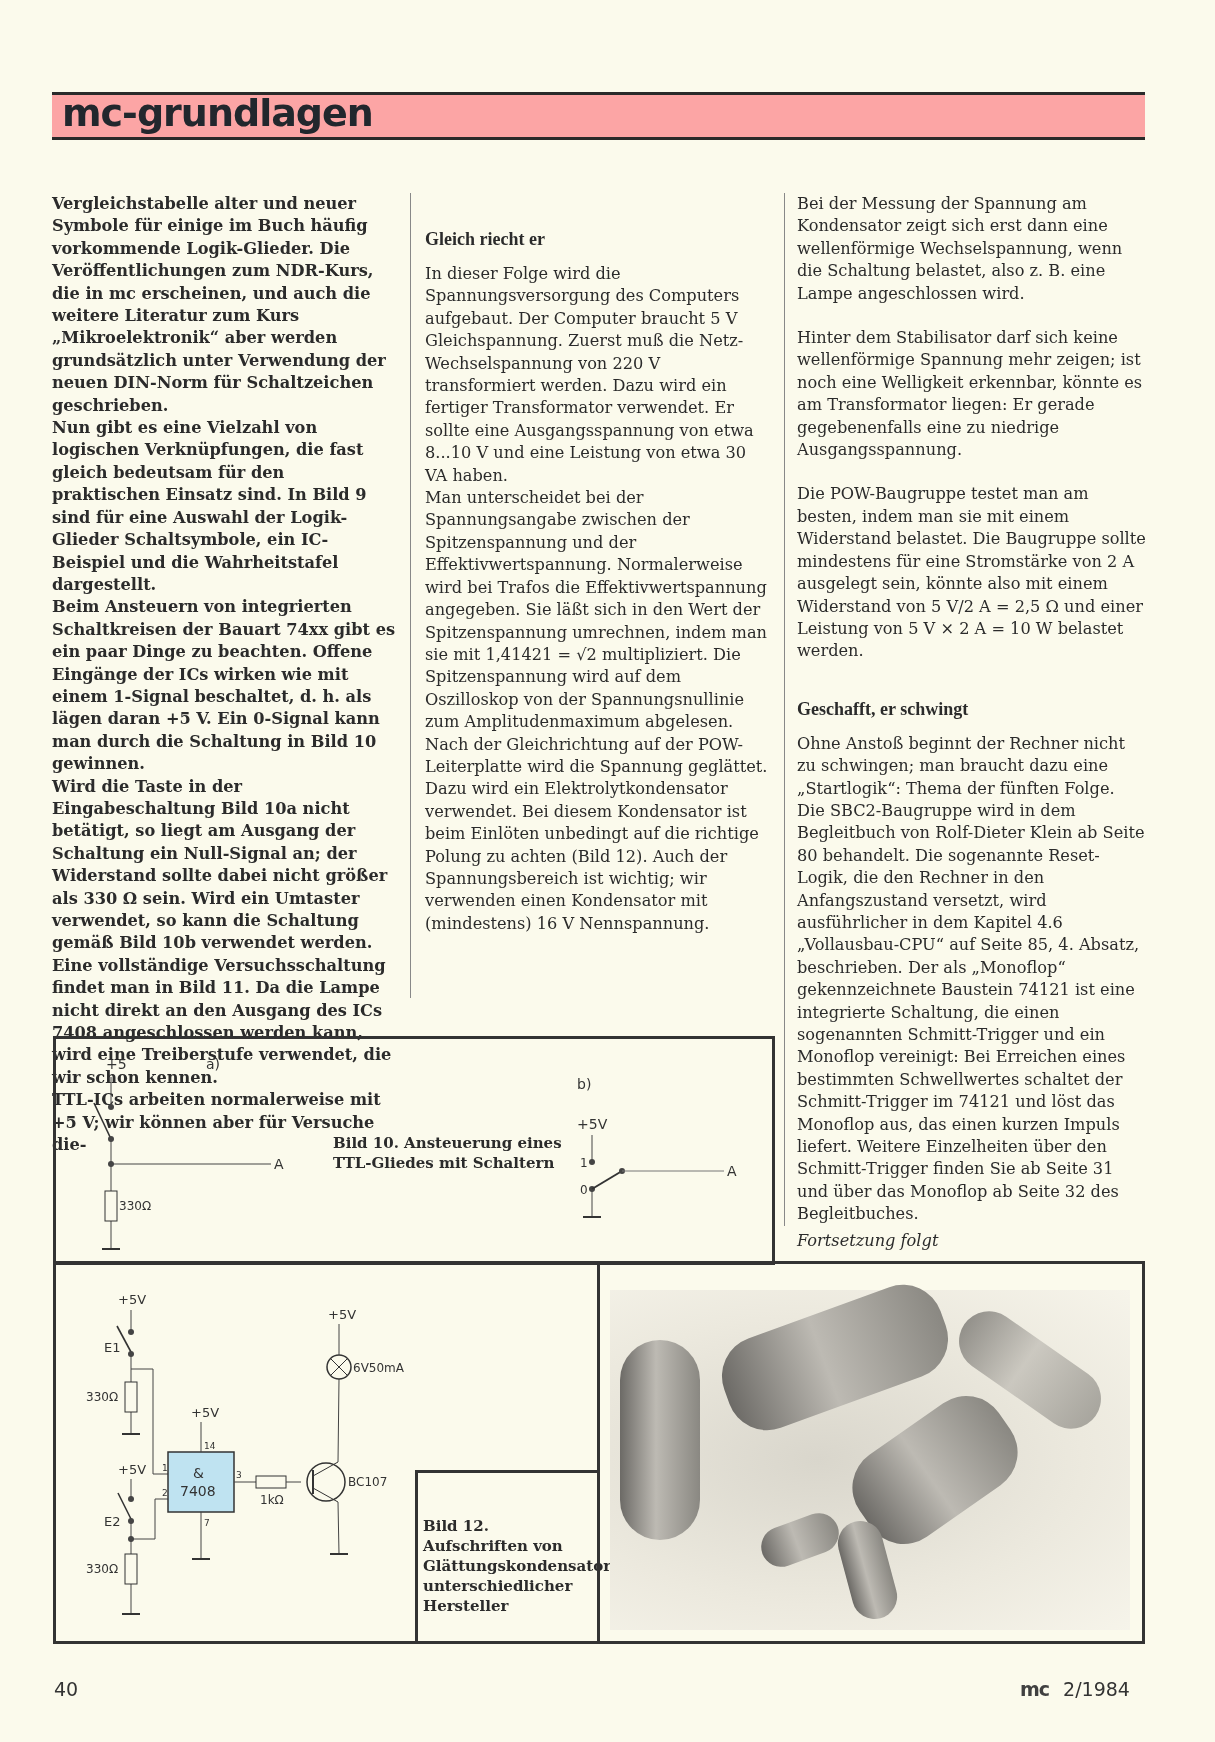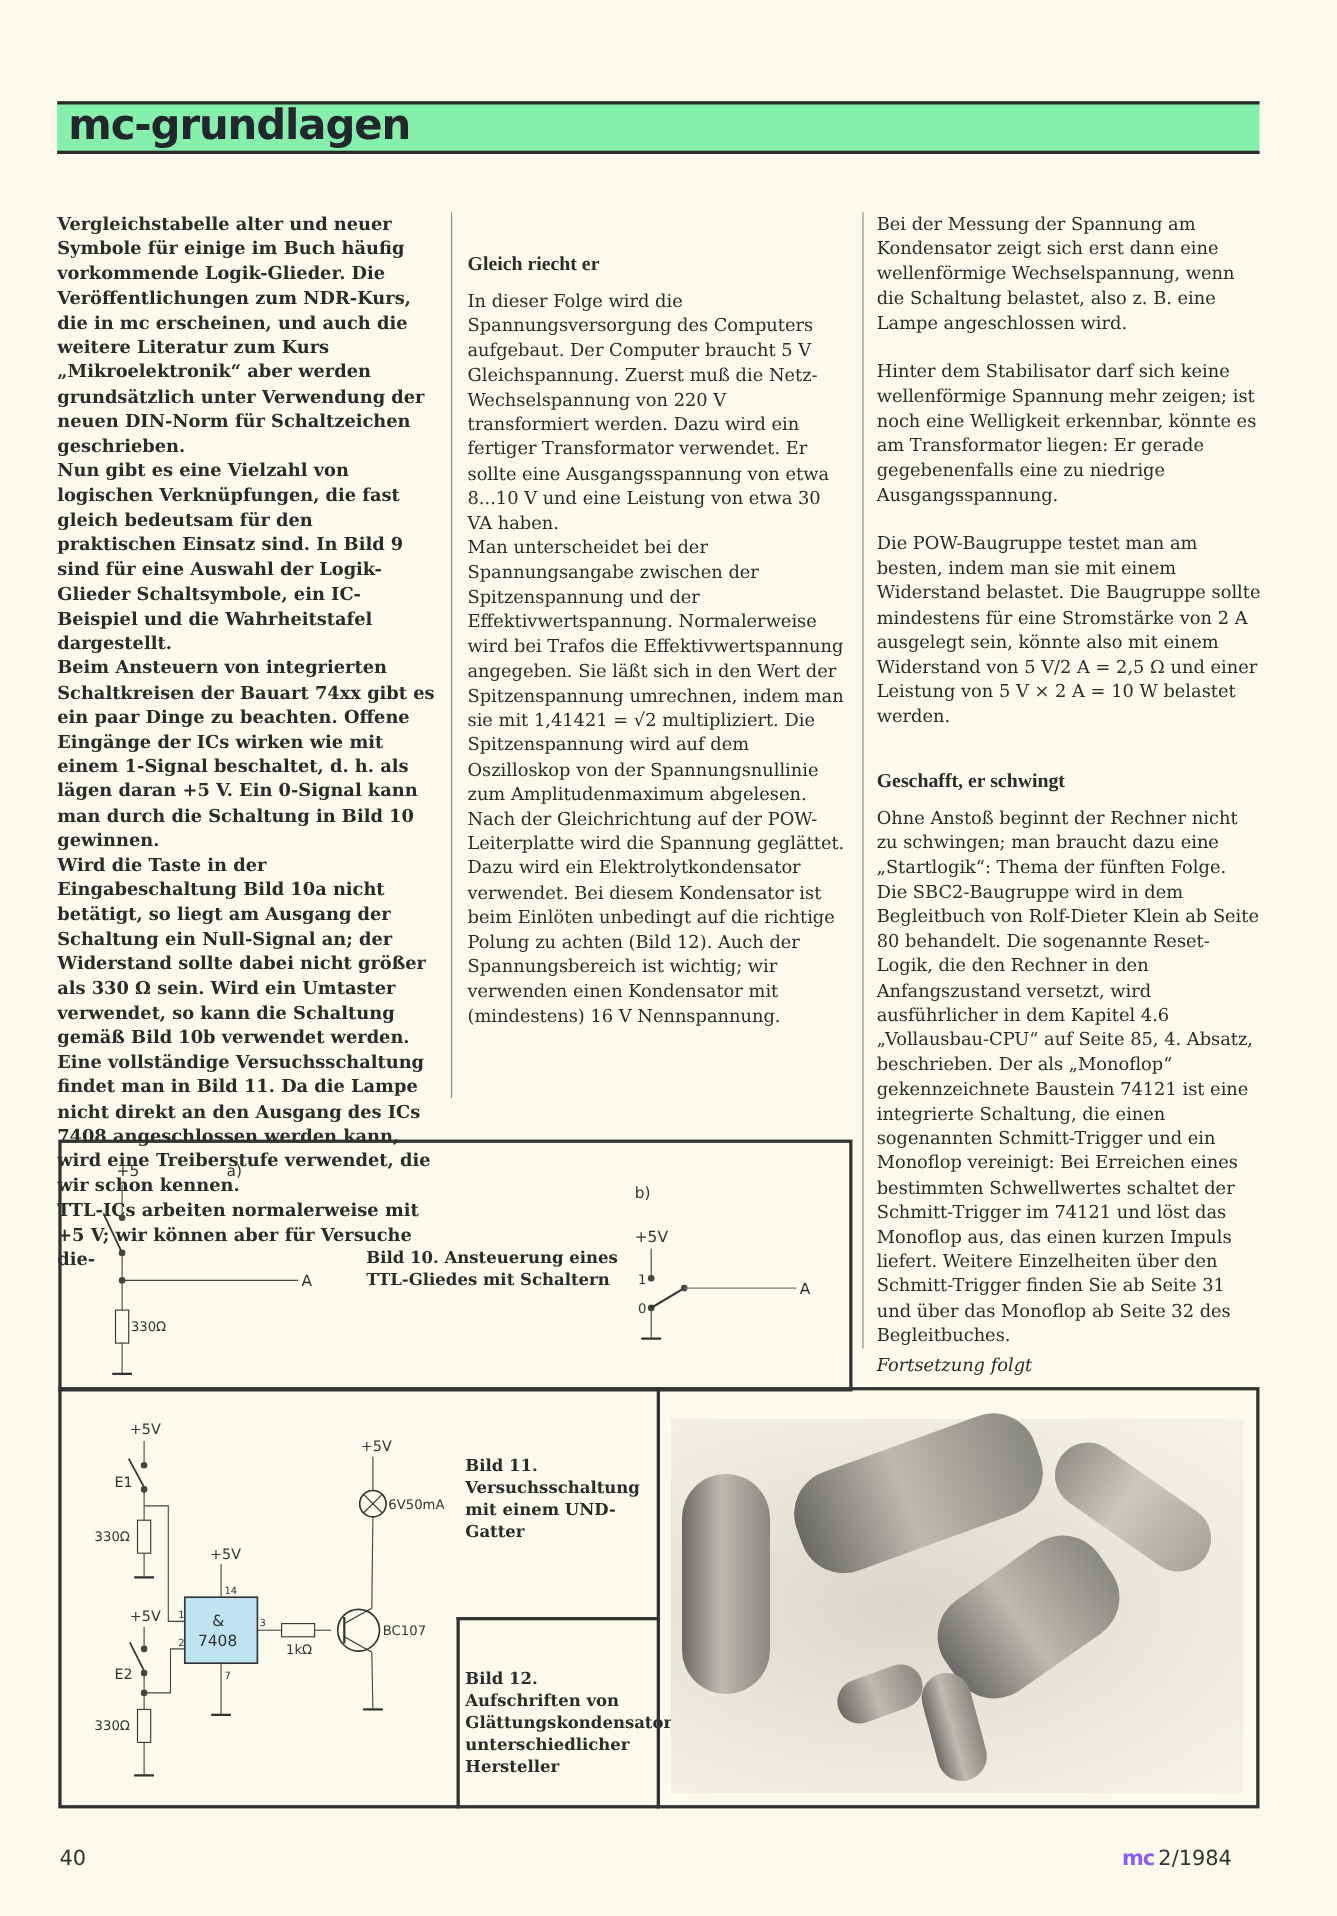--- a/index.html
+++ b/index.html
@@ -1,18 +1,18 @@
 <!DOCTYPE html>
 <html><head>
 <meta charset="utf-8">
 <style>
   html,body{margin:0;padding:0;}
   body{width:1215px;height:1742px;background:#fbfaec;position:relative;overflow:hidden;
        font-family:"DejaVu Serif","Liberation Serif",serif;color:#2b2b2b;}
-  .titlebar{position:absolute;left:52px;top:92px;width:1093px;height:48px;background:#86efac;
+  .titlebar{position:absolute;left:52px;top:92px;width:1093px;height:48px;background:#fca5a5;
        border-top:3px solid #2a2a2a;border-bottom:3px solid #2a2a2a;box-sizing:border-box;}
   .titlebar h1{margin:0;position:absolute;left:10px;top:-4px;font-family:"DejaVu Sans","Liberation Sans",sans-serif;
        font-weight:900;font-size:38px;letter-spacing:-1px;color:#22272d;}
   .col{position:absolute;top:193px;font-size:16.2px;line-height:22.4px;}
   .col p{margin:0;}
   .col .gap{height:22px;}
   .col h2{margin:12px 0 12px 0;font-size:18px;font-weight:bold;line-height:24px;font-family:Liberation Serif, serif;}
   .c1{left:52px;width:345px;font-weight:bold;}
   .c2{left:425px;width:345px;}
   .c3{left:797px;width:350px;}
@@ -26,21 +26,21 @@
   .b12cap{left:597px;top:1261px;width:0;height:383px;border-width:0 0 0 3px;}
   .b11inner{left:415px;top:1470px;width:185px;height:174px;border-width:3px 0 0 3px;}
   .caption{position:absolute;font-weight:bold;font-size:15px;line-height:20px;}
   .photo{position:absolute;left:610px;top:1290px;width:520px;height:340px;
          background:radial-gradient(ellipse at 40% 50%, #d9d6cc 0%, #ece9de 60%, #f6f4ea 100%);}
   .cap-shape{position:absolute;border-radius:40px;background:linear-gradient(90deg,#6c6a66,#bdbab3 45%,#8a8882);}
   svg text{font-family:"DejaVu Sans","Liberation Sans",sans-serif;fill:#333;}
   .footer{position:absolute;top:1678px;font-family:"DejaVu Sans","Liberation Sans",sans-serif;font-size:19px;color:#333;}
   .pgnum{left:54px;}
   .issue{left:1020px;}
-  .issue .logo{font-weight:900;color:#8b5cf6;margin-right:4px;letter-spacing:-1px;}
+  .issue .logo{font-weight:900;color:#404040;margin-right:14px;letter-spacing:-1px;}
 </style>
 </head>
 <body>
 
 <div class="titlebar">
   <h1>mc-grundlagen</h1>
 </div>
 
 <div class="col c1">
   <p>Vergleichstabelle alter und neuer Symbole für einige im Buch häufig vorkommende Logik-Glieder. Die Veröffentlichungen zum NDR-Kurs, die in mc erscheinen, und auch die weitere Literatur zum Kurs „Mikroelektronik“ aber werden grundsätzlich unter Verwendung der neuen DIN-Norm für Schaltzeichen geschrieben.</p>
@@ -153,21 +153,20 @@
     <line x1="282" y1="198" x2="283" y2="115" stroke="#444"></line>
     <line x1="282" y1="238" x2="283" y2="290" stroke="#444"></line>
     <line x1="274" y1="290" x2="292" y2="290" stroke="#333" stroke-width="2"></line>
     <circle cx="283" cy="103" r="12" fill="none" stroke="#333" stroke-width="1.5"></circle>
     <line x1="275" y1="95" x2="291" y2="111" stroke="#333"></line>
     <line x1="291" y1="95" x2="275" y2="111" stroke="#333"></line>
     <text x="297" y="108" font-size="12">6V50mA</text>
     <text x="272" y="55" font-size="13">+5V</text>
     <line x1="283" y1="60" x2="283" y2="91" stroke="#444"></line>
   </svg>
-  <div class="caption" style="left:367px;top:58px;width:160px;">Bild 11. Versuchsschaltung mit einem UND-Gatter</div>
   <div class="caption" style="left:367px;top:252px;width:165px;">Bild 12. Aufschriften von Glättungskondensatoren unterschiedlicher Hersteller</div>
 </div>
 <div class="box b12cap"></div>
 <div class="box b11inner"></div>
 
 <div class="photo">
   <div class="cap-shape" style="left:10px;top:50px;width:80px;height:200px;"></div>
   <div class="cap-shape" style="left:110px;top:20px;width:230px;height:95px;transform:rotate(-20deg);"></div>
   <div class="cap-shape" style="left:240px;top:130px;width:170px;height:100px;transform:rotate(-35deg);"></div>
   <div class="cap-shape" style="left:340px;top:50px;width:160px;height:60px;transform:rotate(35deg);opacity:.7;"></div>

